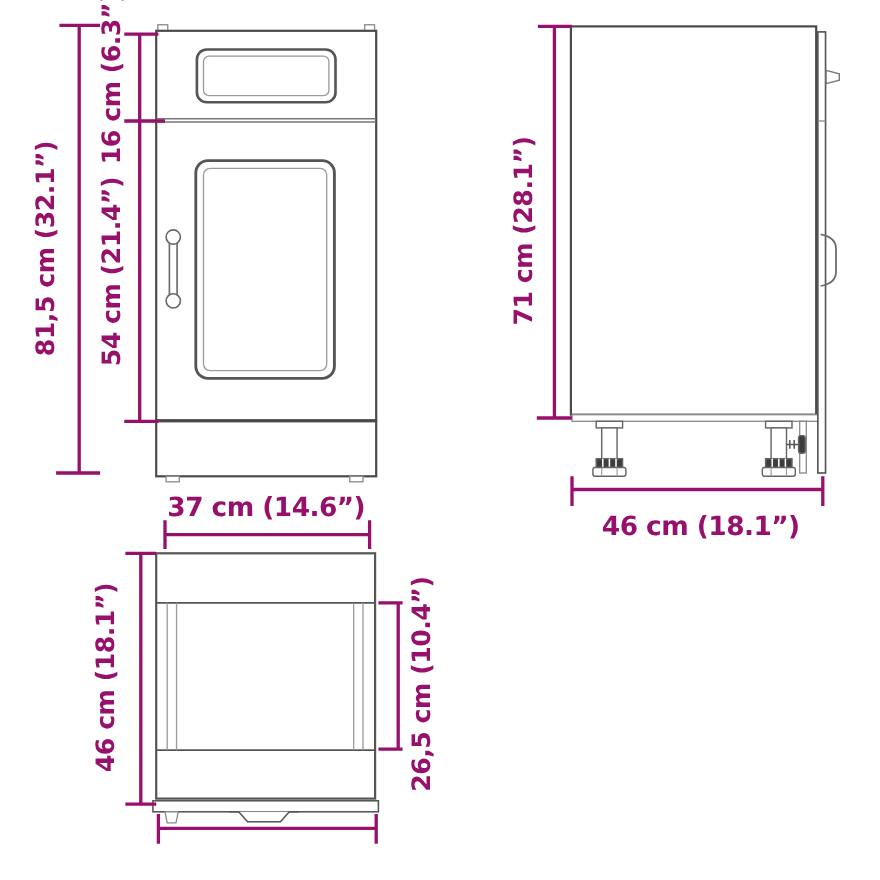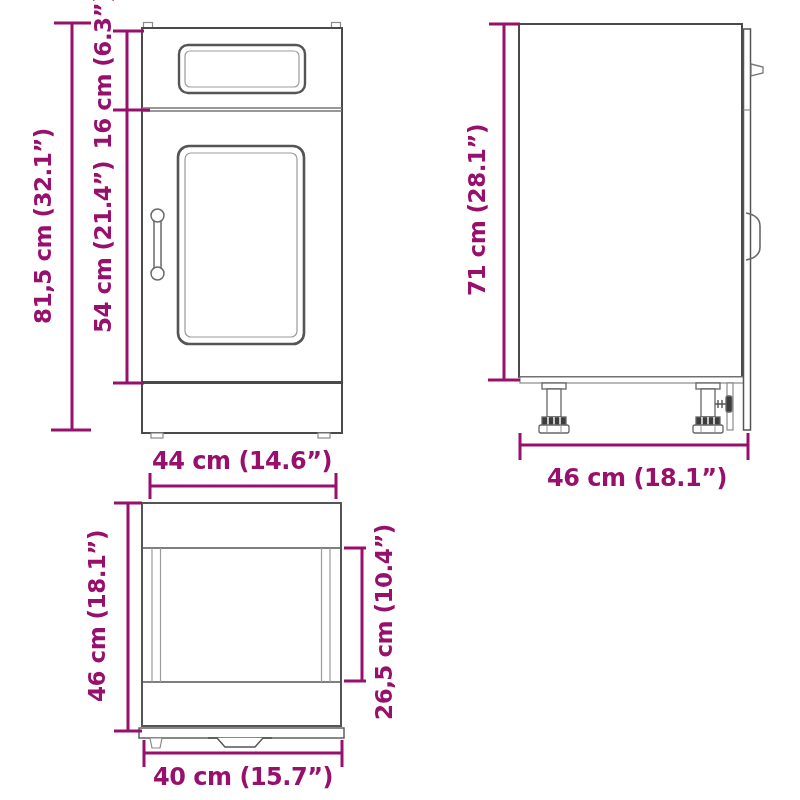--- a/index.html
+++ b/index.html
@@ -130,24 +130,23 @@
       <path d="M144,753 H342 M144,740 V767 M342,740 V767"></path>
     </g>
   </svg>
 
   <div class="dim-label rot" style="left:43px;top:226px;">81,5 cm (32.1”)</div>
 
   <div class="dim-label rot" style="left:103px;top:71px;">16 cm (6.3”)</div>
 
   <div class="dim-label rot" style="left:103px;top:247px;">54 cm (21.4”)</div>
 
-  <div class="dim-label" style="left:242px;top:461px;">44 cm (14.6”)</div>
+  <div class="dim-label" style="left:242px;top:461px;">37 cm (14.6”)</div>
 
   <div class="dim-label rot" style="left:477px;top:210px;">71 cm (28.1”)</div>
 
   <div class="dim-label" style="left:637px;top:478px;">46 cm (18.1”)</div>
 
   <div class="dim-label rot" style="left:97px;top:616px;">46 cm (18.1”)</div>
 
   <div class="dim-label rot" style="left:384px;top:622px;">26,5 cm (10.4”)</div>
 
-  <div class="dim-label" style="left:243px;top:777px;">40 cm (15.7”)</div>
 </div>
 
 </body></html>

